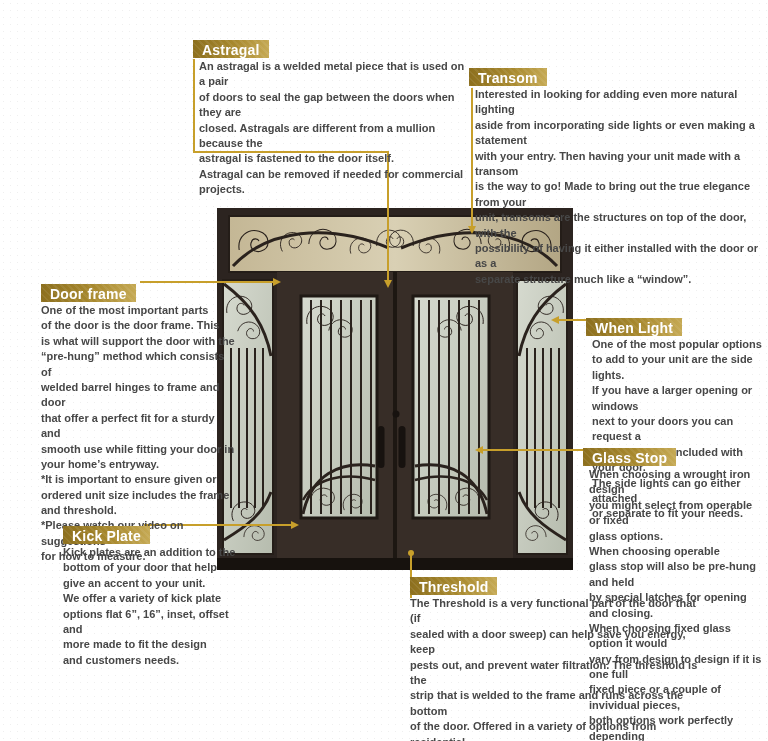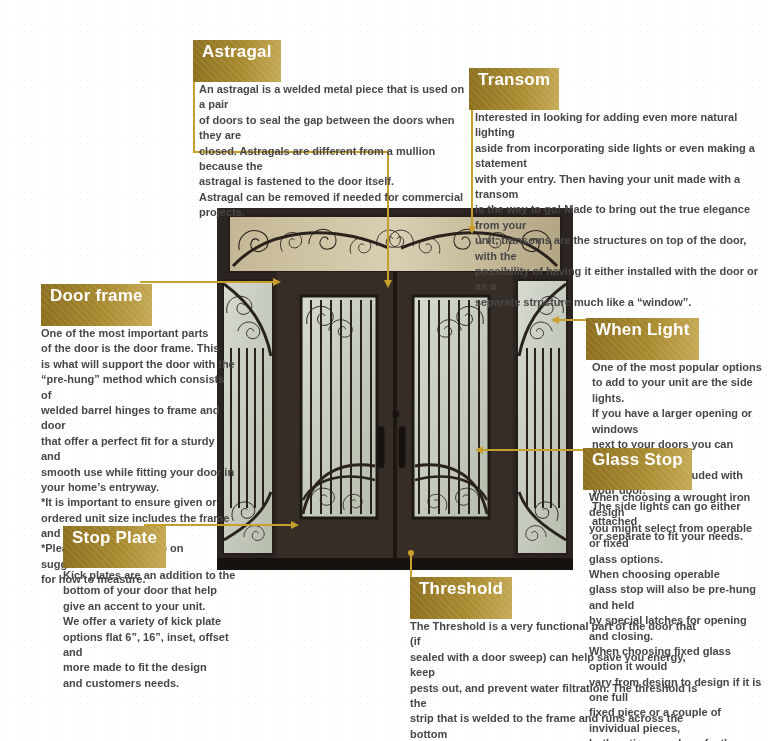--- a/index.html
+++ b/index.html
@@ -5,22 +5,22 @@
   html,body{margin:0;padding:0;background:#fff;}
   .canvas{
     position:relative;width:768px;height:741px;overflow:hidden;background:#ffffff;
     background-image:radial-gradient(circle,#efefef 0.8px,transparent 0.9px);
     background-size:7px 7px;
     font-family:"Liberation Sans", sans-serif;
   }
   .callout{position:absolute;}
   .callout-header{
     display:inline-block;
-    color:#ffffff;font-weight:bold;font-size:17px;letter-spacing:.2px;
-    padding:2px 9px 20px;
+    color:#ffffff;font-weight:bold;font-size:14px;letter-spacing:.2px;
+    padding:2px 9px 0;
     background:
       repeating-linear-gradient(45deg, rgba(255,255,255,.07) 0 2px, transparent 2px 5px),
       linear-gradient(95deg,#8c6f1e 0%,#a8892e 55%,#c6aa55 100%);
   }
   .callout-body{
     margin-top:0;
     color:#474747;font-weight:bold;font-size:11px;line-height:1.4;
     white-space:pre-line;
   }
   .pad-l .callout-body{padding-left:6px;}
@@ -184,21 +184,21 @@
 glass stop will also be pre-hung and held
 by special latches for opening and closing.
 When choosing fixed glass option it would
 vary from design to design if it is one full
 fixed piece or a couple of invividual pieces,
 both options work perfectly depending
 on desired goals.</div>
   </div>
 
   <div class="callout" style="left:63px;top:526px;width:175px;">
-    <div class="callout-header">Stop Plate</div>
+    <div class="callout-header">Kick Plate</div>
     <div class="callout-body">Kick plates are an addition to the
 bottom of your door that help
 give an accent to your unit.
 We offer a variety of kick plate
 options flat 6”, 16”, inset, offset and
 more made to fit the design
 and customers needs.</div>
   </div>
 
   <div class="callout" style="left:410px;top:577px;width:290px;">

